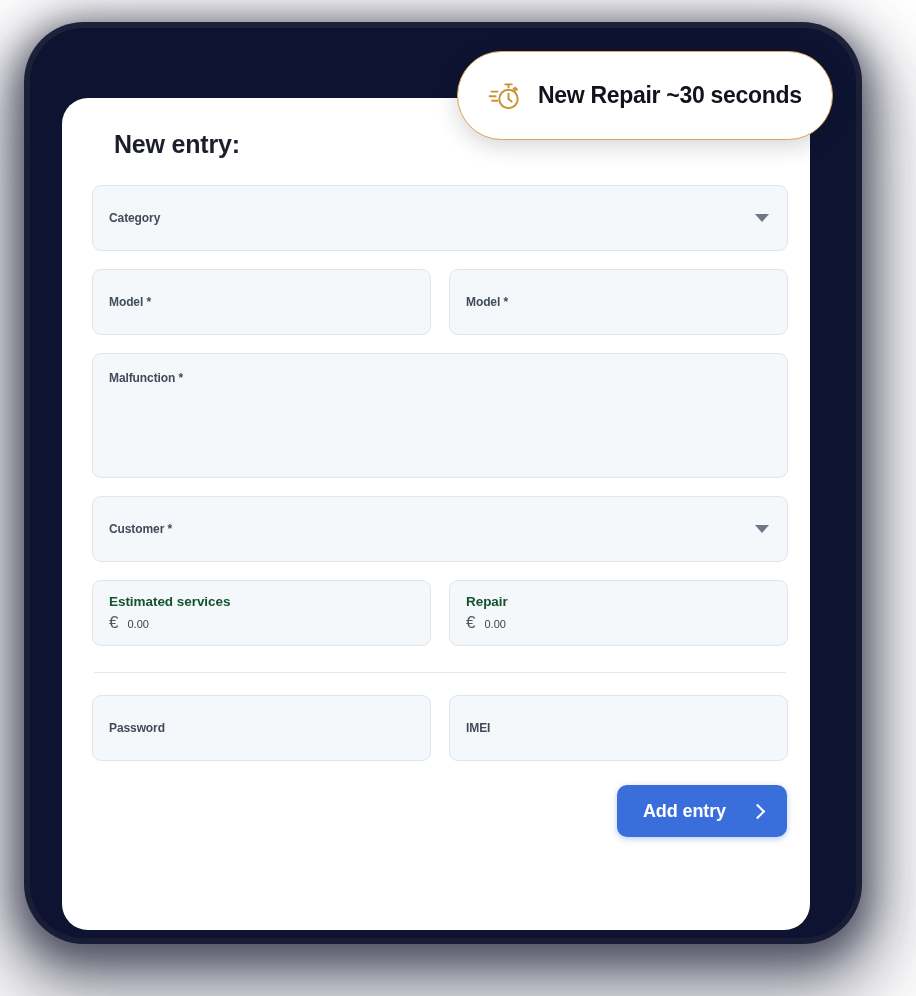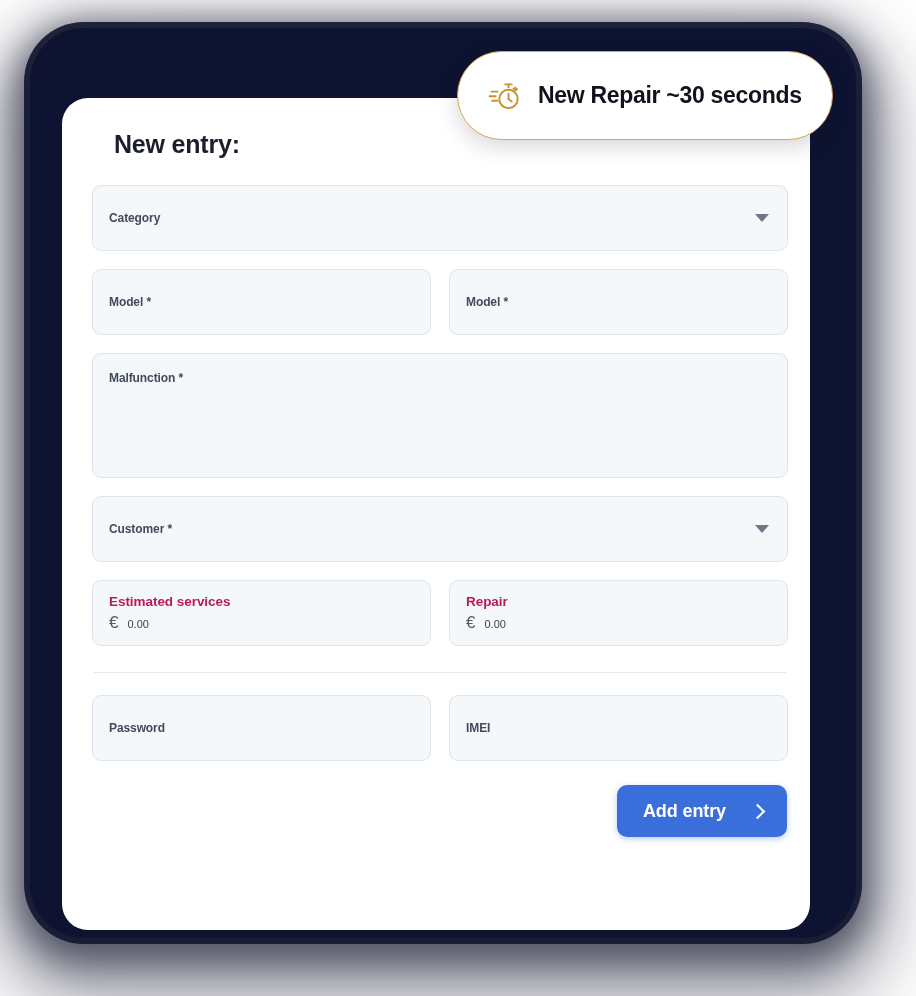--- a/index.html
+++ b/index.html
@@ -115,21 +115,21 @@
     flex-direction: column;
     align-items: flex-start;
     justify-content: center;
     padding-top: 10px;
     padding-bottom: 10px;
     gap: 4px;
   }
   .field.money .lbl {
     font-size: 13.5px;
     font-weight: 700;
-    color: #be185d;
+    color: #14532d;
     letter-spacing: -0.05px;
   }
   .field.money .val {
     display: flex;
     align-items: baseline;
     gap: 9px;
   }
   .field.money .cur {
     font-size: 17px;
     font-weight: 400;

